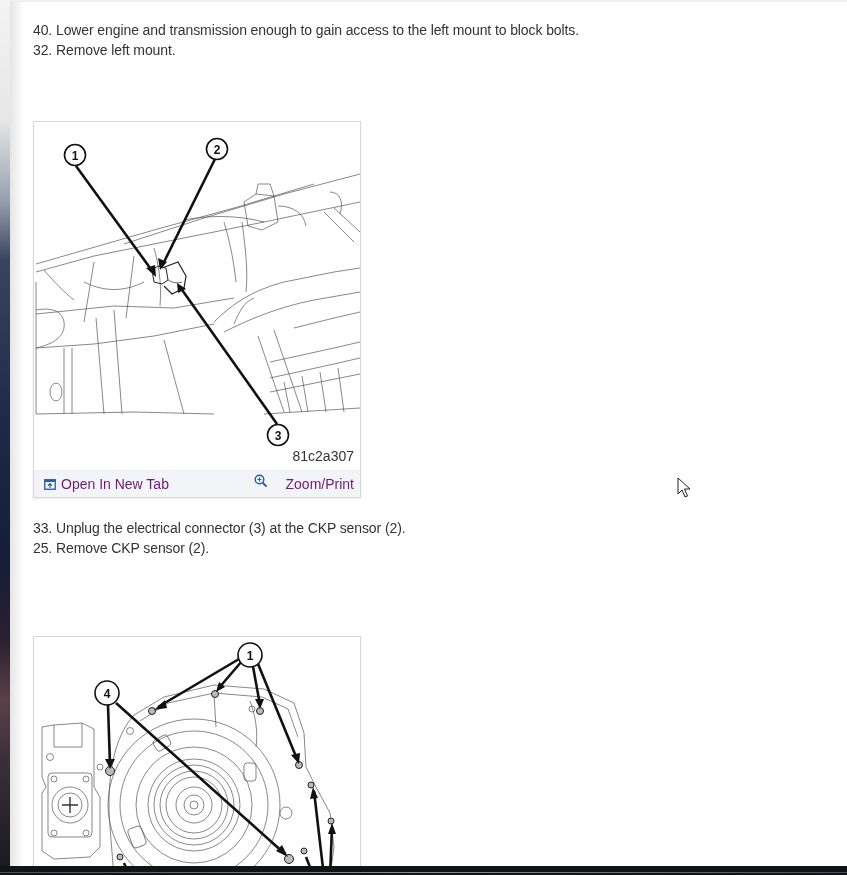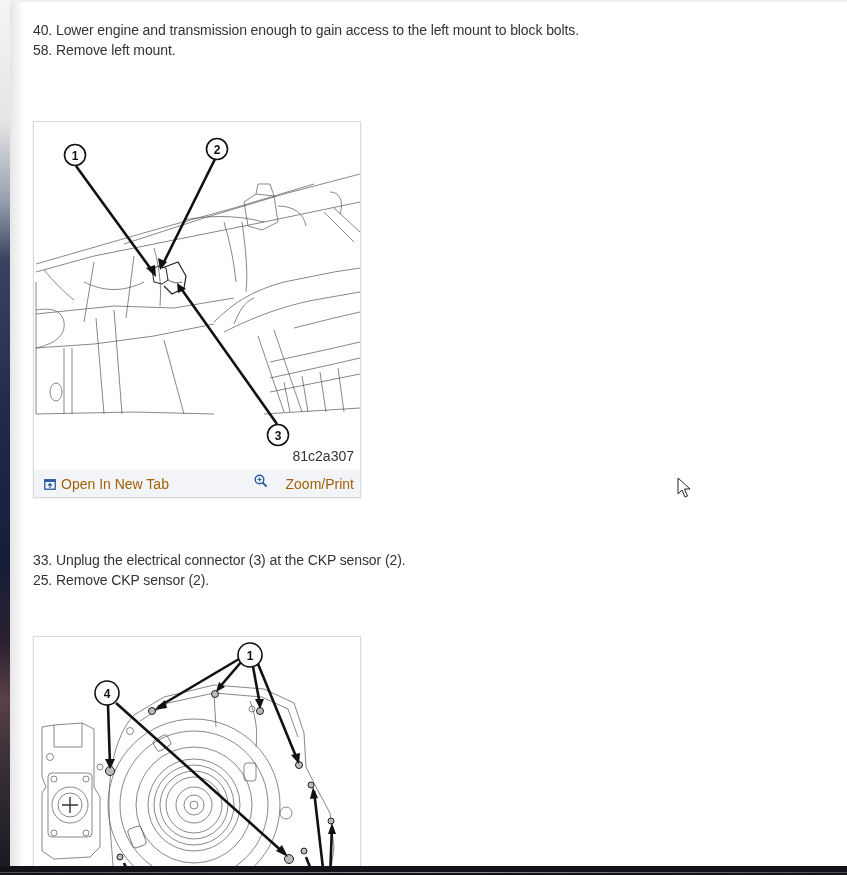--- a/index.html
+++ b/index.html
@@ -40,21 +40,21 @@
     position: absolute; right: 6px; font-size: 14px; color: #333;
     font-family: "Liberation Sans", sans-serif;
   }
   .figure-footer {
     height: 26px; background: #f3f4f7; border-top: 1px solid #eceef2;
     display: flex; justify-content: space-between; align-items: center;
     padding: 0 6px 0 10px;
   }
   .footer-link {
     display: flex; align-items: center; gap: 5px;
-    font-size: 14px; color: #a16207; text-decoration: none; cursor: pointer;
+    font-size: 14px; color: #701a75; text-decoration: none; cursor: pointer;
   }
   .footer-link svg { display: block; }
   .cursor { position: absolute; left: 677px; top: 477px; width: 14px; height: 22px; }
   .taskbar {
     position: absolute; left: 0; right: 0; top: 866px; height: 9px;
     background: #121316;
   }
   .taskbar::after {
     content: ""; position: absolute; left: 0; right: 0; top: 6px; height: 1px;
     background: linear-gradient(to right, #4a4d55, #8a8d94 50%, #4a4d55);
@@ -63,21 +63,21 @@
 </style>
 </head>
 <body>
 
 <div class="left-edge"></div>
 <div class="top-line"></div>
 
 <div class="content" style="top:20px;">
   <ol class="step-list">
     <li class="step">40. Lower engine and transmission enough to gain access to the left mount to block bolts.</li>
-    <li class="step">58. Remove left mount.</li>
+    <li class="step">32. Remove left mount.</li>
   </ol>
 </div>
 
 <div class="figure" style="top:121px;">
   <svg class="art" width="326" height="348" viewBox="0 0 326 348" stroke="#555" stroke-width="0.7" fill="none">
 
     <path d="M2 142 L120 108 L200 86 L280 62"></path>
     <path d="M2 150 L60 134 L140 118 L230 100 L326 80"></path>
     <path d="M90 122 L170 96 L250 72 L326 52"></path>
     <path d="M150 98 C170 94 200 92 230 100"></path>
@@ -160,21 +160,21 @@
       <svg width="14" height="14" viewBox="0 0 14 14" style="margin-top:-6px;">
         <circle cx="5.5" cy="5.5" r="4.3" fill="none" stroke="#2a5aa0" stroke-width="1.4"></circle>
         <path d="M3.5 5.5 H7.5 M5.5 3.5 V7.5" stroke="#2a5aa0" stroke-width="1.2"></path>
         <path d="M8.6 8.6 L12.6 12.6" stroke="#2a5aa0" stroke-width="2"></path>
       </svg>
       <span>Zoom/Print</span>
     </a>
   </div>
 </div>
 
-<div class="content" style="top:550px;">
+<div class="content" style="top:518px;">
   <ol class="step-list">
     <li class="step">33. Unplug the electrical connector (3) at the CKP sensor (2).</li>
     <li class="step">25. Remove CKP sensor (2).</li>
   </ol>
 </div>
 
 <div class="figure" style="top:636px; height:240px; border-bottom:none; overflow:hidden;">
   <svg class="art" width="326" height="240" viewBox="0 0 326 240" stroke="#555" stroke-width="0.7" fill="none">
 
     <path d="M100 78 L130 60 L180 48 L230 52 L260 66 L270 96 L272 130 L282 150 L296 176 L300 210 L296 240"></path>

